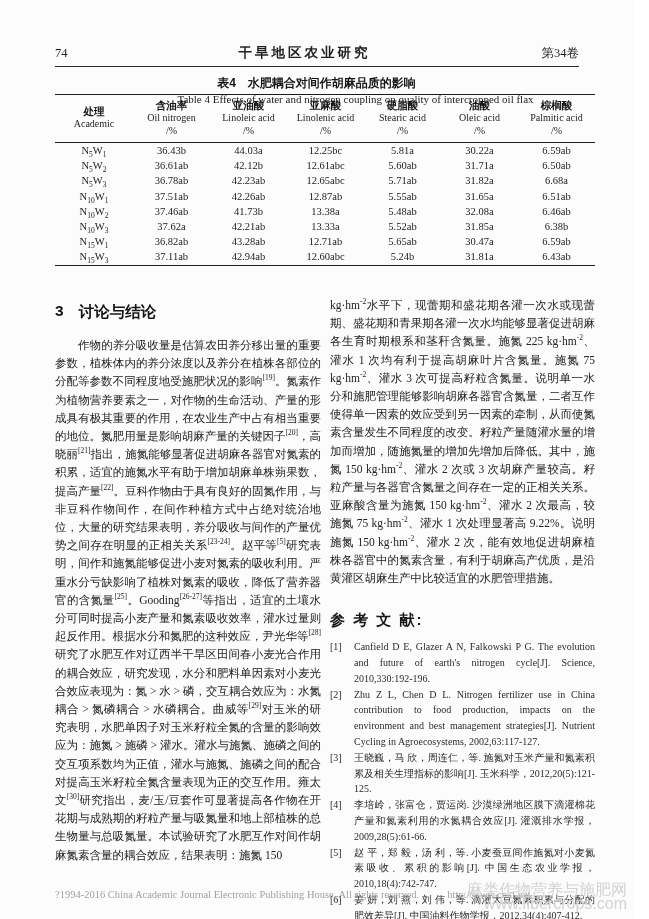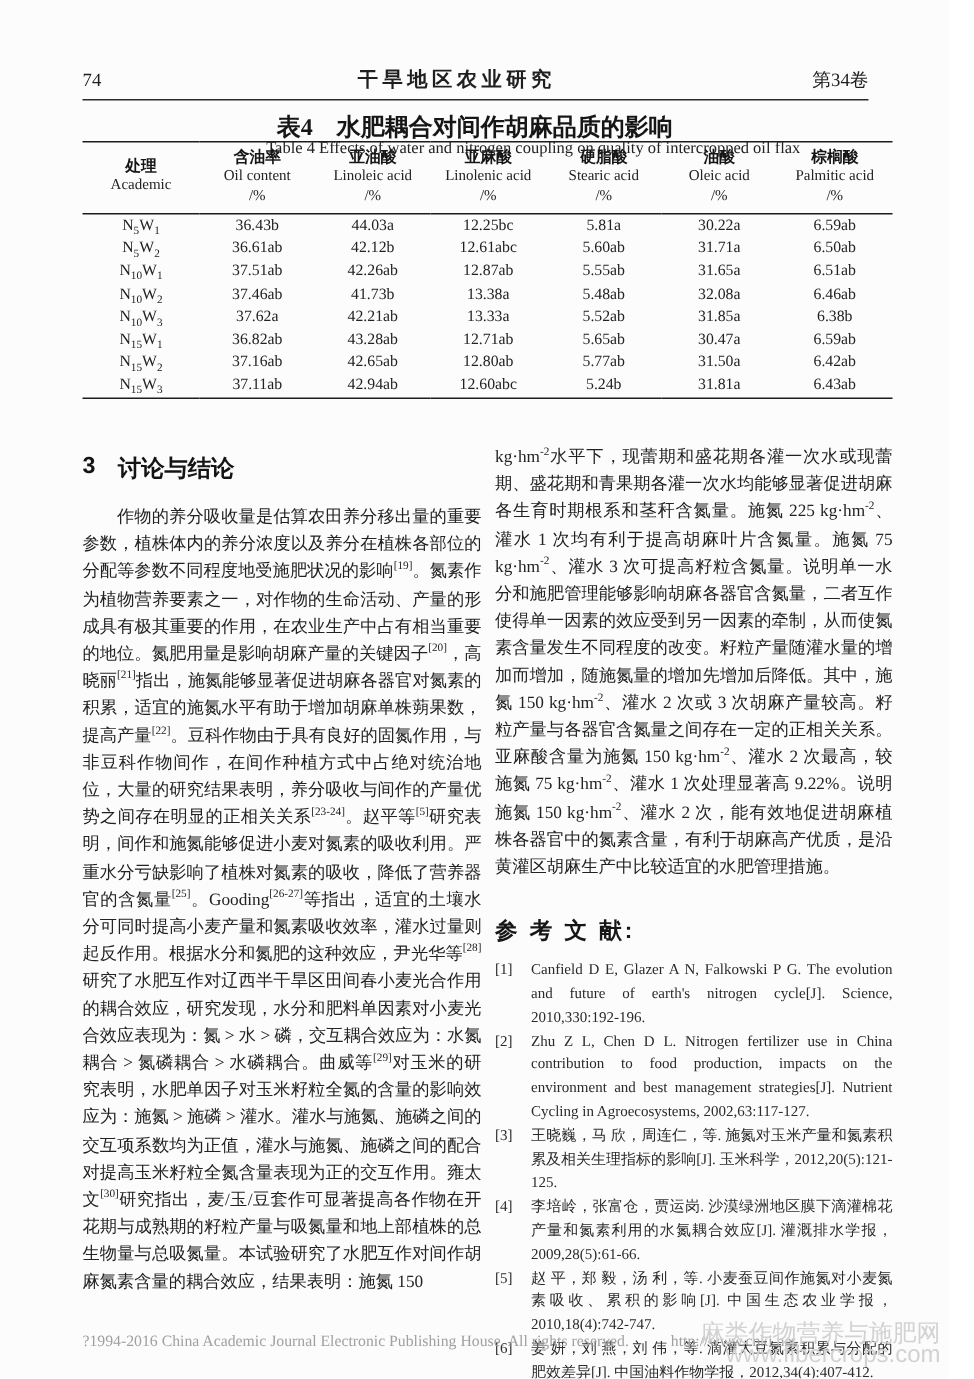--- a/index.html
+++ b/index.html
@@ -13,21 +13,21 @@
     position:absolute; left:55px; right:54px; top:44px;
     display:flex; justify-content:space-between; align-items:baseline;
     font-size:12.5px;
   }
   .journal-title { font-weight:bold; font-size:13.5px; letter-spacing:3px; }
   .head-rule { position:absolute; left:55px; right:54px; top:66px; border-top:1.3px solid #2a2a2a; }
 
   
   .caption-zh {
     position:absolute; top:75px; left:0; width:100%; text-align:center;
-    font-family:Liberation Serif, serif; font-weight:700; font-size:16px; color:#161616;
+    font-family:Liberation Sans, sans-serif; font-weight:700; font-size:12px; color:#161616;
   }
   .caption-en { position:absolute; top:93px; left:0; width:100%; text-align:center; font-size:11px; color:#222;margin-left:39px; }
 
   
   .quality-table { position:absolute; top:94px; left:55px; }
   table { width:540px; border-collapse:collapse; border-top:1.6px solid #1c1c1c; border-bottom:1.6px solid #1c1c1c; }
   thead tr { border-bottom:1px solid #1c1c1c; }
   th { padding:4px 0 5px; vertical-align:middle; font-weight:normal; }
   .th-zh { font-family:"Liberation Sans","DejaVu Sans",sans-serif; font-weight:700; font-size:10.5px; line-height:13px; color:#161616; }
   .th-en { font-size:10px; line-height:12.5px; color:#222; }
@@ -86,21 +86,21 @@
         <col span="6" style="width:77px">
       </colgroup>
       <thead>
         <tr>
           <th>
             <div class="th-zh">处理</div>
             <div class="th-en">Academic</div>
           </th>
         <th>
               <div class="th-zh">含油率</div>
-              <div class="th-en">Oil content</div>
+              <div class="th-en">Oil nitrogen</div>
               <div class="th-en">/%</div>
             </th>
             <th>
               <div class="th-zh">亚油酸</div>
               <div class="th-en">Linoleic acid</div>
               <div class="th-en">/%</div>
             </th>
             <th>
               <div class="th-zh">亚麻酸</div>
               <div class="th-en">Linolenic acid</div>
@@ -136,20 +136,29 @@
           <tr>
             <td><span>N</span><span class="subsc">5</span><span>W</span><span class="subsc">2</span></td>
             <td>36.61ab</td>
             <td>42.12b</td>
             <td>12.61abc</td>
             <td>5.60ab</td>
             <td>31.71a</td>
             <td>6.50ab</td>
           </tr>
           <tr>
+            <td><span>N</span><span class="subsc">5</span><span>W</span><span class="subsc">3</span></td>
+            <td>36.78ab</td>
+            <td>42.23ab</td>
+            <td>12.65abc</td>
+            <td>5.71ab</td>
+            <td>31.82a</td>
+            <td>6.68a</td>
+          </tr>
+          <tr>
             <td><span>N</span><span class="subsc">10</span><span>W</span><span class="subsc">1</span></td>
             <td>37.51ab</td>
             <td>42.26ab</td>
             <td>12.87ab</td>
             <td>5.55ab</td>
             <td>31.65a</td>
             <td>6.51ab</td>
           </tr>
           <tr>
             <td><span>N</span><span class="subsc">10</span><span>W</span><span class="subsc">2</span></td>
@@ -170,29 +179,20 @@
             <td>6.38b</td>
           </tr>
           <tr>
             <td><span>N</span><span class="subsc">15</span><span>W</span><span class="subsc">1</span></td>
             <td>36.82ab</td>
             <td>43.28ab</td>
             <td>12.71ab</td>
             <td>5.65ab</td>
             <td>30.47a</td>
             <td>6.59ab</td>
-          </tr>
-          <tr>
-            <td><span>N</span><span class="subsc">15</span><span>W</span><span class="subsc">2</span></td>
-            <td>37.16ab</td>
-            <td>42.65ab</td>
-            <td>12.80ab</td>
-            <td>5.77ab</td>
-            <td>31.50a</td>
-            <td>6.42ab</td>
           </tr>
           <tr>
             <td><span>N</span><span class="subsc">15</span><span>W</span><span class="subsc">3</span></td>
             <td>37.11ab</td>
             <td>42.94ab</td>
             <td>12.60abc</td>
             <td>5.24b</td>
             <td>31.81a</td>
             <td>6.43ab</td>
           </tr>

